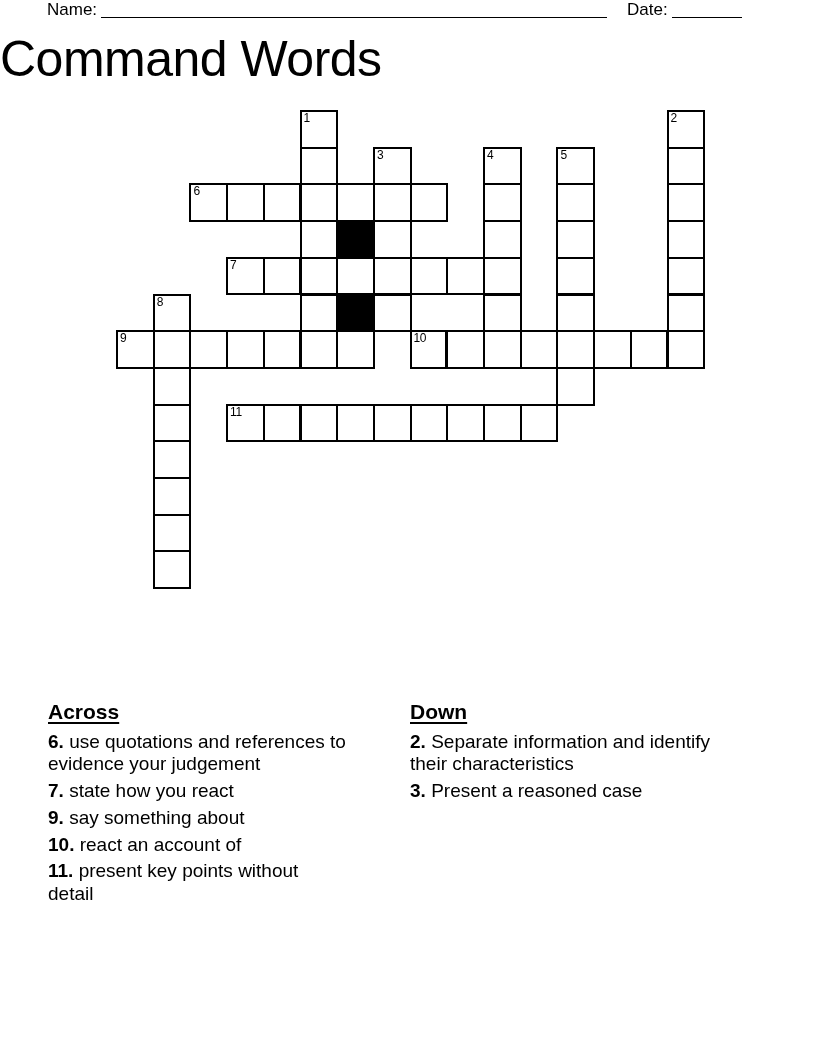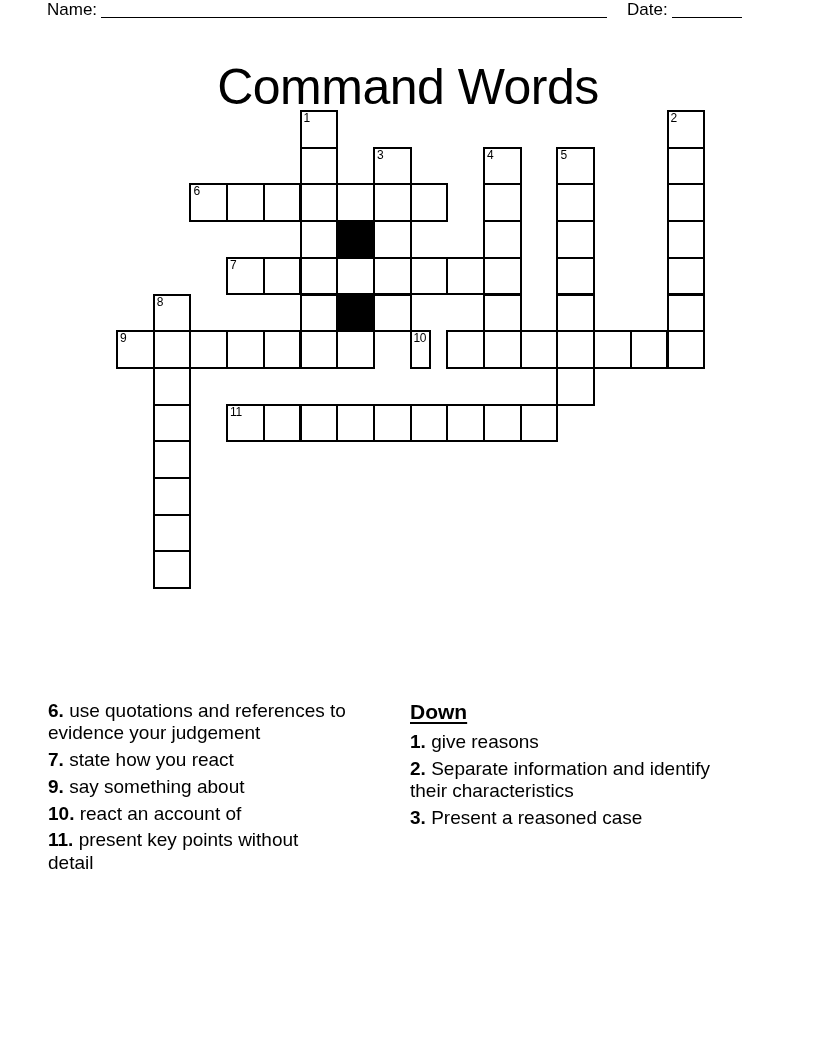--- a/index.html
+++ b/index.html
@@ -27,26 +27,25 @@
     height: 16px;
     border-bottom: 1.6px solid #000000;
   }
   .name-line { left: 101px; width: 506px; }
   .date-line { left: 672px; width: 70px; }
   .title {
     position: absolute;
     left: 0;
     top: 30px;
     width: 100%;
-    text-align: center;
+    text-align: left;
     font-size: 50px;
     line-height: 58px;
     letter-spacing: -0.5px;
     white-space: nowrap;
-    margin-top: 28px;
   }
   .grid { position: absolute; }
   .cell {
     position: absolute;
     box-sizing: border-box;
     border: 2px solid #000000;
     background: #ffffff;
   }
   .cell.black { background: #000000; }
   .cellnum {
@@ -148,21 +147,21 @@
       <div class="cell" style="left: 550.5px; top: 183.5px; width: 38.7px; height: 38.7px;"></div>
       <div class="cell" style="left: 0px; top: 220.2px; width: 38.7px; height: 38.7px;">
         <span class="cellnum">9</span>
       </div>
       <div class="cell" style="left: 36.7px; top: 220.2px; width: 38.7px; height: 38.7px;"></div>
       <div class="cell" style="left: 73.4px; top: 220.2px; width: 38.7px; height: 38.7px;"></div>
       <div class="cell" style="left: 110.1px; top: 220.2px; width: 38.7px; height: 38.7px;"></div>
       <div class="cell" style="left: 146.8px; top: 220.2px; width: 38.7px; height: 38.7px;"></div>
       <div class="cell" style="left: 183.5px; top: 220.2px; width: 38.7px; height: 38.7px;"></div>
       <div class="cell" style="left: 220.2px; top: 220.2px; width: 38.7px; height: 38.7px;"></div>
-      <div class="cell" style="left: 293.6px; top: 220.2px; width: 21px; height: 38.7px;">
+      <div class="cell" style="left: 293.6px; top: 220.2px; width: 37px; height: 38.7px;">
         <span class="cellnum">10</span>
       </div>
       <div class="cell" style="left: 330.3px; top: 220.2px; width: 38.7px; height: 38.7px;"></div>
       <div class="cell" style="left: 367px; top: 220.2px; width: 38.7px; height: 38.7px;"></div>
       <div class="cell" style="left: 403.7px; top: 220.2px; width: 38.7px; height: 38.7px;"></div>
       <div class="cell" style="left: 440.4px; top: 220.2px; width: 38.7px; height: 38.7px;"></div>
       <div class="cell" style="left: 477.1px; top: 220.2px; width: 38.7px; height: 38.7px;"></div>
       <div class="cell" style="left: 513.8px; top: 220.2px; width: 38.7px; height: 38.7px;"></div>
       <div class="cell" style="left: 550.5px; top: 220.2px; width: 38.7px; height: 38.7px;"></div>
       <div class="cell" style="left: 36.7px; top: 256.9px; width: 38.7px; height: 38.7px;"></div>
@@ -179,31 +178,31 @@
       <div class="cell" style="left: 330.3px; top: 293.6px; width: 38.7px; height: 38.7px;"></div>
       <div class="cell" style="left: 367px; top: 293.6px; width: 38.7px; height: 38.7px;"></div>
       <div class="cell" style="left: 403.7px; top: 293.6px; width: 38.7px; height: 38.7px;"></div>
       <div class="cell" style="left: 36.7px; top: 330.3px; width: 38.7px; height: 38.7px;"></div>
       <div class="cell" style="left: 36.7px; top: 367px; width: 38.7px; height: 38.7px;"></div>
       <div class="cell" style="left: 36.7px; top: 403.7px; width: 38.7px; height: 38.7px;"></div>
       <div class="cell" style="left: 36.7px; top: 440.4px; width: 38.7px; height: 38.7px;"></div>
     </div>
 
   <div class="clues clues-across">
+    <h2>Across</h2>
     <div>
         <div class="clue"><b>6.</b><span> use quotations and references to evidence your judgement</span></div>
         <div class="clue"><b>7.</b><span> state how you react</span></div>
         <div class="clue"><b>9.</b><span> say something about</span></div>
         <div class="clue"><b>10.</b><span> react an account of</span></div>
         <div class="clue"><b>11.</b><span> present key points without detail</span></div>
       </div>
   </div>
 
   <div class="clues clues-down">
     <h2>Down</h2>
     <div>
-        <div class="clue"><b>1.</b><span> give reasons</span></div>
         <div class="clue"><b>2.</b><span> Separate information and identify their characteristics</span></div>
         <div class="clue"><b>3.</b><span> Present a reasoned case</span></div>
       </div>
   </div>
 
 </div>
 
 </body></html>

